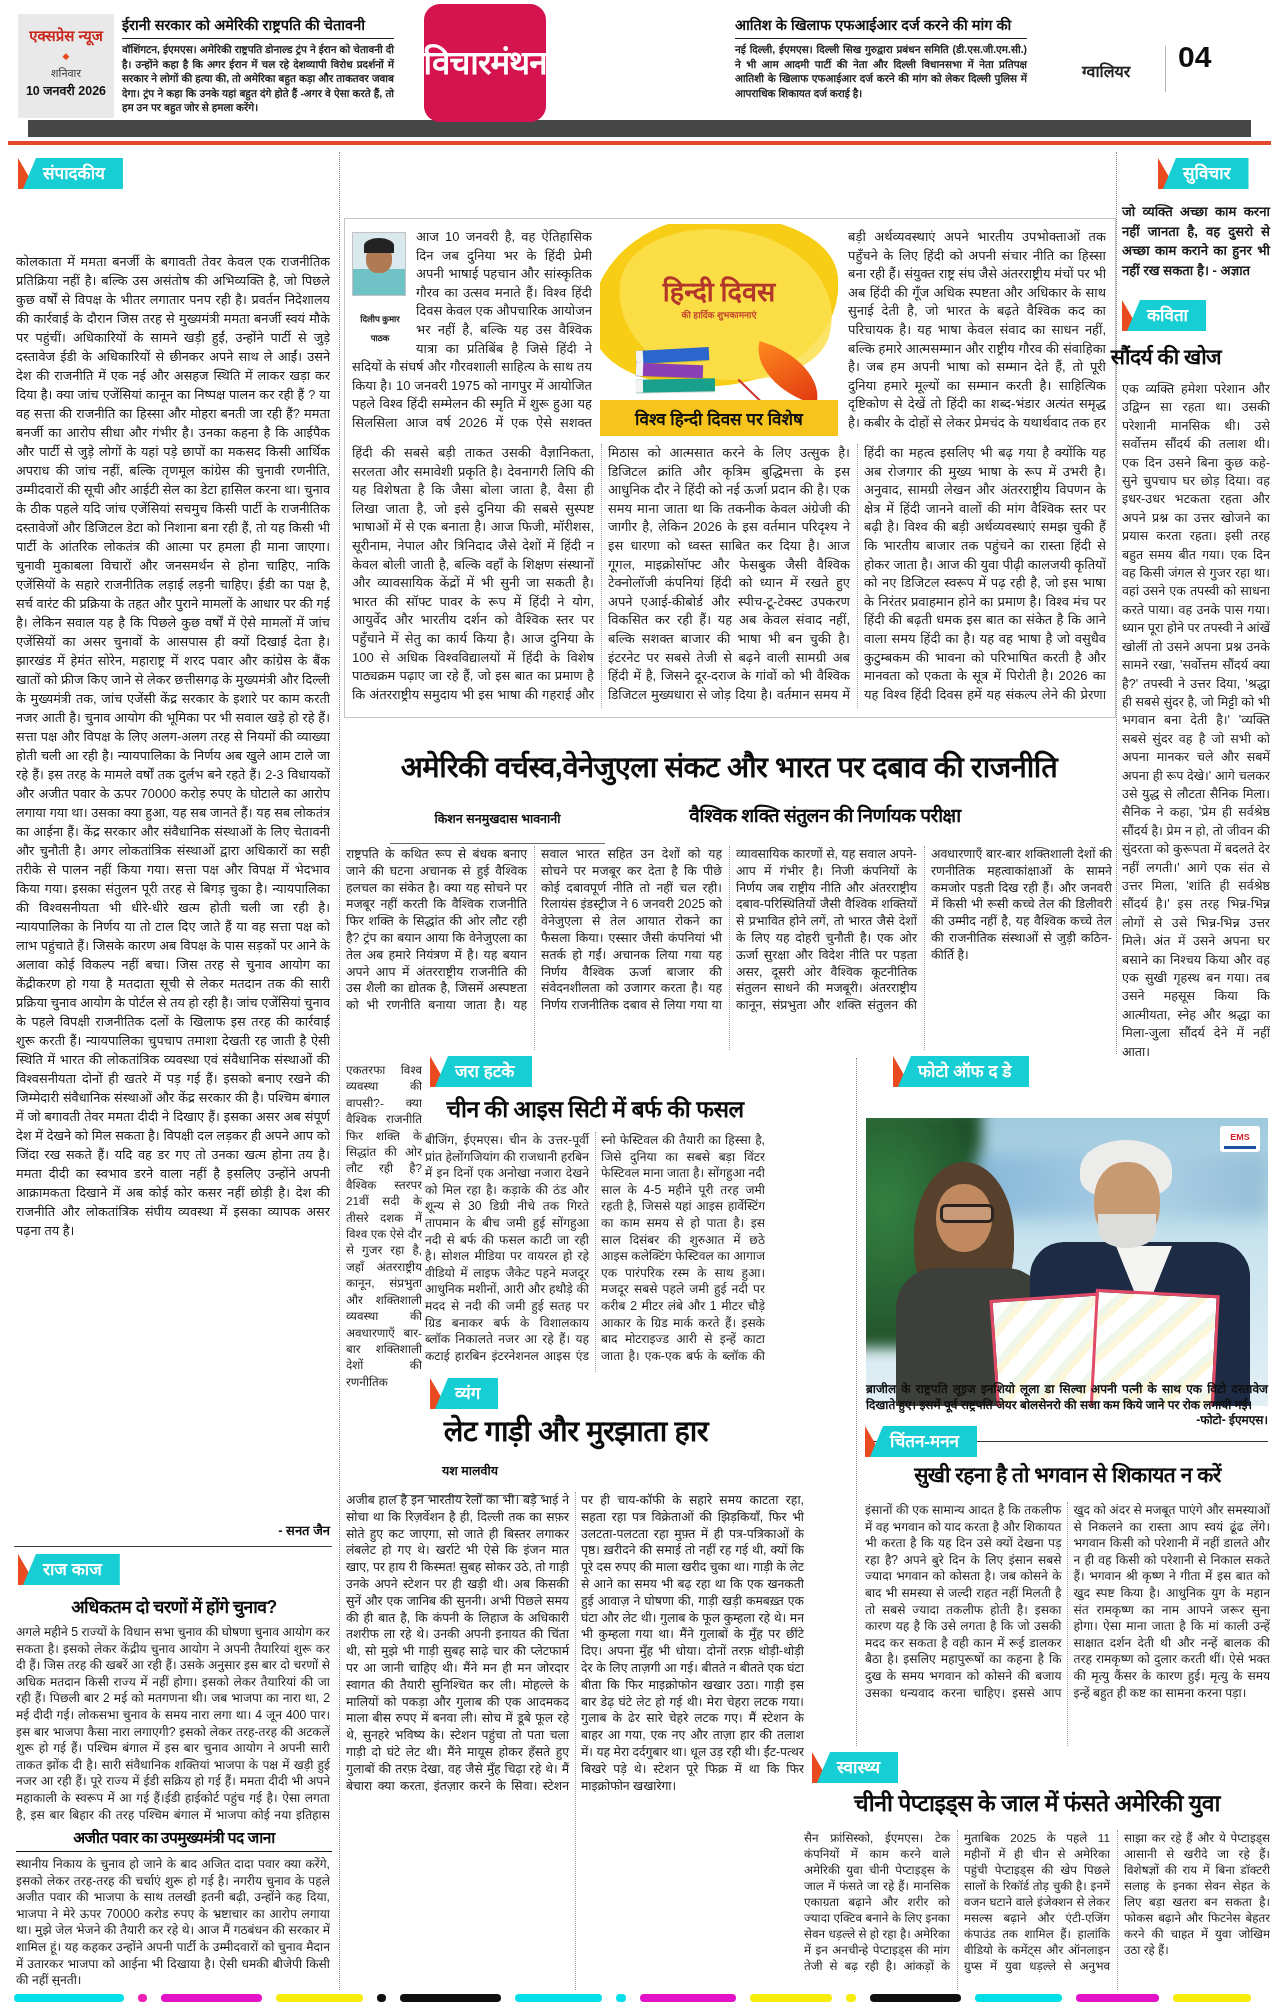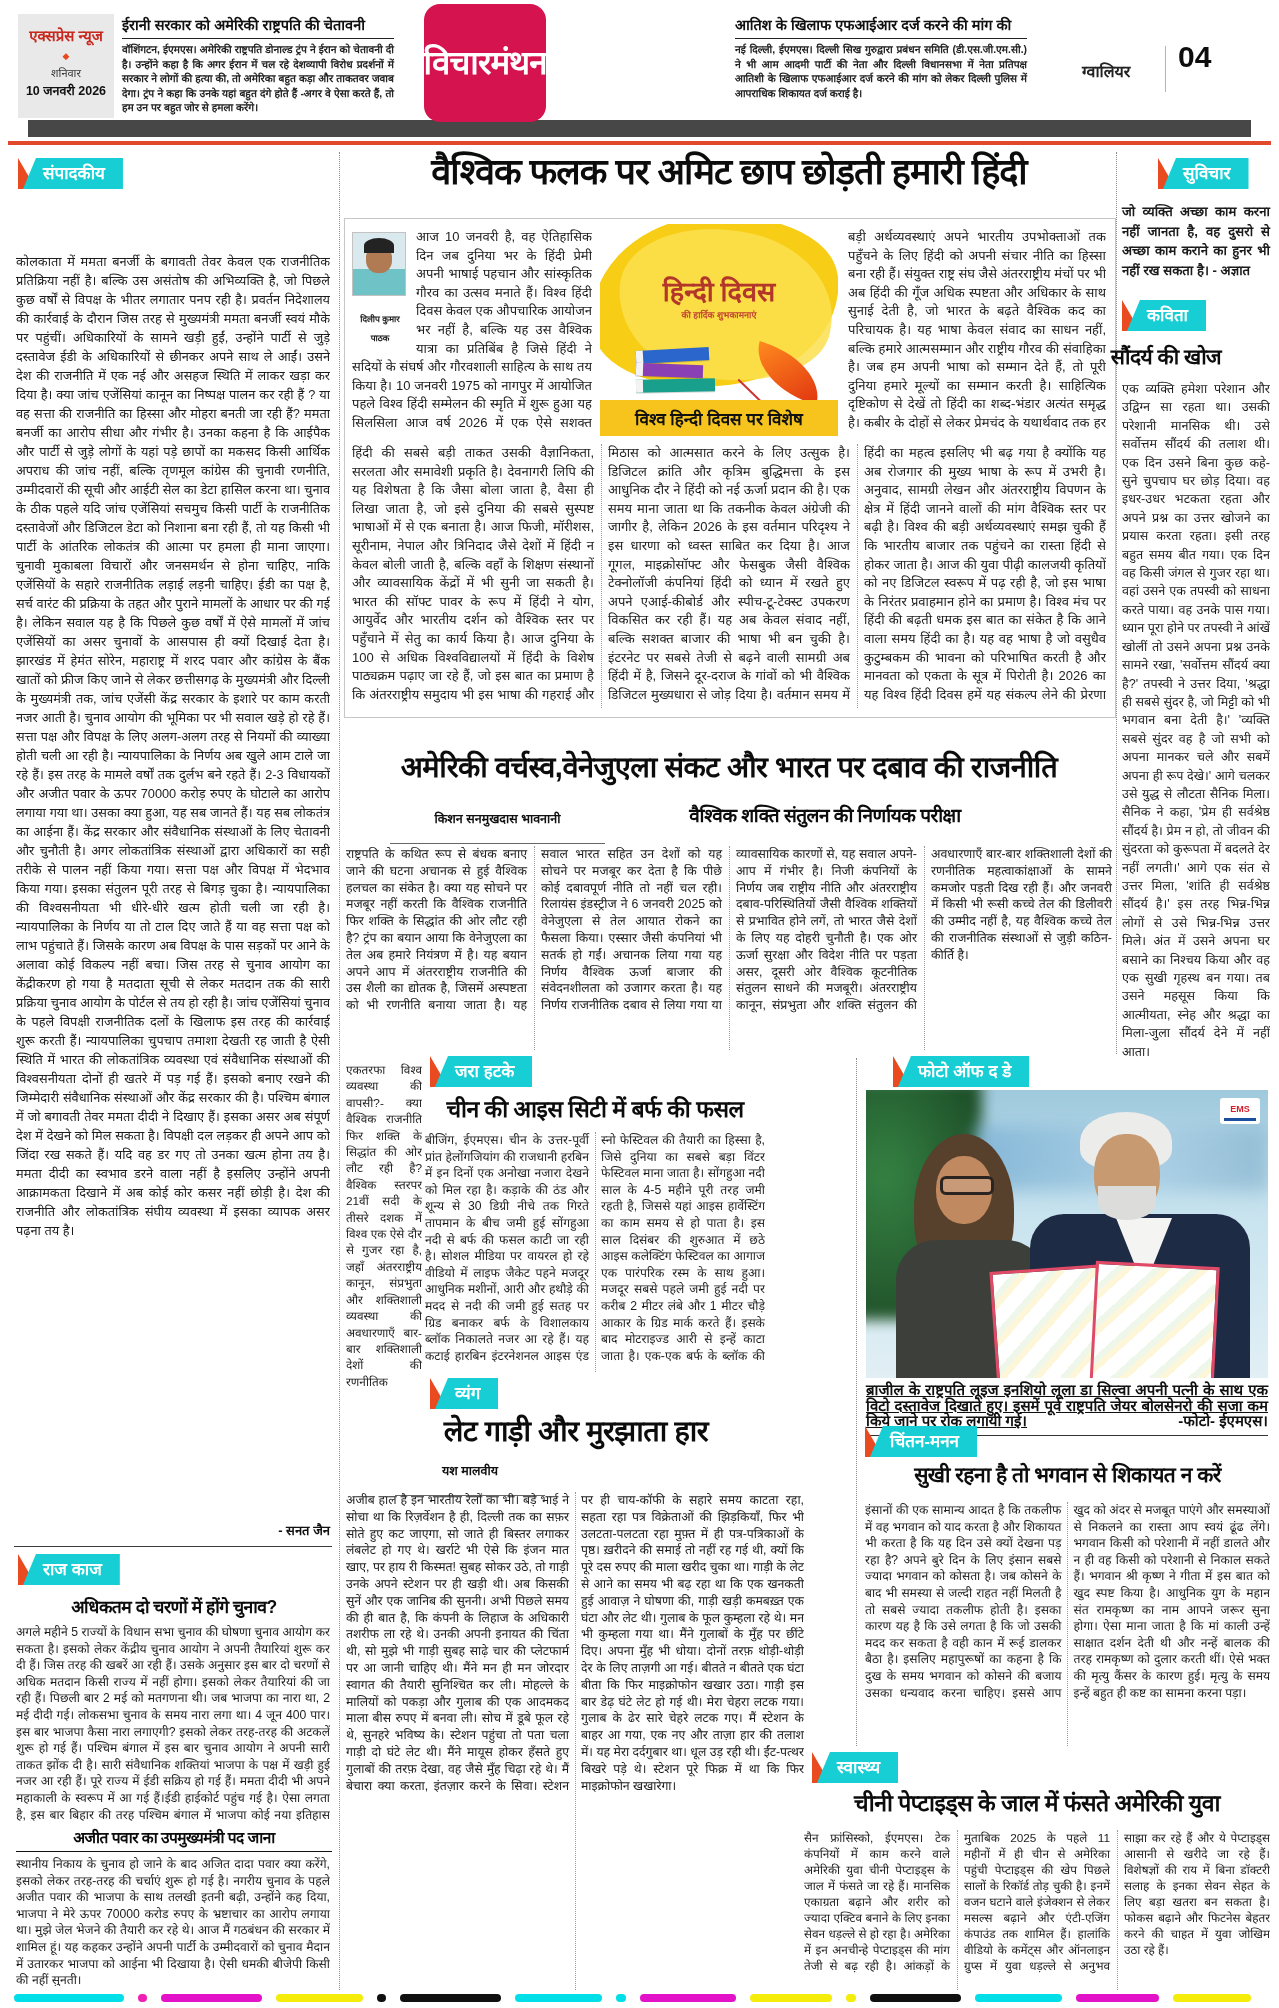--- a/index.html
+++ b/index.html
@@ -52,38 +52,38 @@
   .books{position:absolute;left:36px;bottom:44px;}
   .book{height:13px;border-left:7px solid #f3f3f3;margin-top:2px;box-shadow:0 1px 0 rgba(0,0,0,.15);}
   .b1{width:66px;background:#2a66cc;transform:rotate(-3deg);}
   .b2{width:60px;background:#8a3fb5;transform:rotate(2deg);}
   .b3{width:72px;background:#19a08c;transform:rotate(-1deg);}
   .feather{position:absolute;right:14px;bottom:40px;width:72px;height:46px;background:linear-gradient(135deg,#ff8a1e,#e03510);border-radius:0 100% 0 100%;transform:rotate(16deg);}
   .feather::after{content:"";position:absolute;left:-12px;bottom:-6px;width:34px;height:2px;background:#c33;transform:rotate(28deg);}
   .g-banner{position:absolute;left:0;right:0;bottom:0;height:36px;background:#f6c41d;display:flex;align-items:center;justify-content:center;
             font-size:17px;font-weight:900;color:#111;}
   
-  .photo{background:linear-gradient(180deg,#9fc9dd 0%,#c9e4ef 45%,#e2eff5 100%);overflow:hidden;}
+  .photo{background:linear-gradient(180deg,#9fc9dd 0%,#c9e4ef 45%,#e2eff5 100%);overflow:hidden;margin-top:28px;}
   .ph-green{position:absolute;left:-34px;top:-10px;width:150px;height:240px;background:radial-gradient(ellipse at 35% 40%,#2e7d3a,#17491f 75%);filter:blur(7px);opacity:.95;}
   .ph-band{position:absolute;left:110px;top:36px;right:0;height:64px;background:linear-gradient(90deg,#7fb3d5,#a9cfe6 60%,#8fb9d2);filter:blur(9px);opacity:.85;}
   .ph-w-hair{position:absolute;left:48px;top:44px;width:100px;height:150px;background:#57402c;border-radius:50% 50% 42% 42%;}
   .ph-w-face{position:absolute;left:70px;top:66px;width:56px;height:68px;background:#c08960;border-radius:48%;}
   .ph-w-glass{position:absolute;left:74px;top:86px;width:48px;height:13px;border:3px solid #2c2420;border-radius:6px;background:rgba(255,255,255,.15);}
   .ph-w-body{position:absolute;left:30px;top:150px;width:150px;height:140px;background:#3c3f3a;border-radius:40px 40px 0 0;}
   .ph-m-hair{position:absolute;right:96px;top:22px;width:92px;height:58px;background:#ececea;border-radius:50% 50% 35% 35%;}
   .ph-m-face{position:absolute;right:108px;top:44px;width:66px;height:82px;background:#c89a72;border-radius:46%;}
   .ph-m-beard{position:absolute;right:112px;top:96px;width:58px;height:34px;background:#dcdcda;border-radius:0 0 50% 50%;}
   .ph-m-suit{position:absolute;right:18px;top:124px;width:220px;height:170px;background:#1d2b45;border-radius:34px 34px 0 0;}
   .ph-m-shirt{position:absolute;right:96px;top:128px;width:56px;height:70px;background:#f4f4f2;clip-path:polygon(50% 100%,0 0,100% 0);}
   .ph-doc{position:absolute;background:repeating-linear-gradient(135deg,#ffffff 0 14px,#eef7e9 14px 20px,#fdf6d8 20px 26px);border:3px solid #e04a66;}
   .ph-doc1{left:128px;bottom:-26px;width:106px;height:130px;transform:rotate(-4deg);}
   .ph-doc2{left:226px;bottom:-34px;width:118px;height:142px;transform:rotate(3deg);}
   .ph-ems{position:absolute;right:8px;top:8px;width:40px;height:26px;background:#fff;border-radius:3px;text-align:center;font-size:9px;font-weight:900;color:#d41f2c;line-height:22px;}
   .ph-ems::after{content:"";position:absolute;left:4px;bottom:3px;right:4px;height:3px;background:#1b4fa0;}
-  .caption{font-size:15px;line-height:15.6px;font-weight:800;text-align:justify;color:#101010;border-bottom:1.5px solid #333;padding-bottom:6px;text-decoration:underline;}
+  .caption{font-size:12px;line-height:15.6px;font-weight:800;text-align:justify;color:#101010;border-bottom:1.5px solid #333;padding-bottom:12px;}
   .caption .credit{float:right;font-weight:900;}
   
   .reg{left:14px;top:1994px;width:1251px;height:8px;display:flex;align-items:center;}
   .reg span{height:8px;border-radius:4px;display:inline-block;margin-right:14px;}
   
   .hr-solid{border-top:1.5px solid #3c3c3c;}
   .center{text-align:center;}
 </style>
 </head>
 <body>
@@ -132,21 +132,20 @@
     <span class="tri"></span>
     <span class="bx">राज काज</span>
   </div>
   <div class="abs headline center" style="left:16px;top:1594px;width:316px;font-size:17.5px;">अधिकतम दो चरणों में होंगे चुनाव?</div>
   <div class="abs body-txt" style="left:16px;top:1624px;width:314px;height:198px;font-size:12.2px;line-height:16.6px;">अगले महीने 5 राज्यों के विधान सभा चुनाव की घोषणा चुनाव आयोग कर सकता है। इसको लेकर केंद्रीय चुनाव आयोग ने अपनी तैयारियां शुरू कर दी हैं। जिस तरह की खबरें आ रही हैं। उसके अनुसार इस बार दो चरणों से अधिक मतदान किसी राज्य में नहीं होगा। इसको लेकर तैयारियां की जा रही हैं। पिछली बार 2 मई को मतगणना थी। जब भाजपा का नारा था, 2 मई दीदी गई। लोकसभा चुनाव के समय नारा लगा था। 4 जून 400 पार। इस बार भाजपा कैसा नारा लगाएगी? इसको लेकर तरह-तरह की अटकलें शुरू हो गई हैं। पश्चिम बंगाल में इस बार चुनाव आयोग ने अपनी सारी ताकत झोंक दी है। सारी संवैधानिक शक्तियां भाजपा के पक्ष में खड़ी हुई नजर आ रही हैं। पूरे राज्य में ईडी सक्रिय हो गई हैं। ममता दीदी भी अपने महाकाली के स्वरूप में आ गई हैं।ईडी हाईकोर्ट पहुंच गई है। ऐसा लगता है, इस बार बिहार की तरह पश्चिम बंगाल में भाजपा कोई नया इतिहास रचने जा रही है।</div>
   <div class="abs headline center" style="left:16px;top:1826px;width:316px;font-size:15.5px;border-bottom:1.5px solid #111;padding-bottom:3px;">अजीत पवार का उपमुख्यमंत्री पद जाना</div>
   <div class="abs body-txt" style="left:16px;top:1856px;width:314px;height:130px;font-size:12.2px;line-height:16.6px;">स्थानीय निकाय के चुनाव हो जाने के बाद अजित दादा पवार क्या करेंगे, इसको लेकर तरह-तरह की चर्चाएं शुरू हो गई है। नगरीय चुनाव के पहले अजीत पवार की भाजपा के साथ तलखी इतनी बढ़ी, उन्होंने कह दिया, भाजपा ने मेरे ऊपर 70000 करोड रुपए के भ्रष्टाचार का आरोप लगाया था। मुझे जेल भेजने की तैयारी कर रहे थे। आज मैं गठबंधन की सरकार में शामिल हूं। यह कहकर उन्होंने अपनी पार्टी के उम्मीदवारों को चुनाव मैदान में उतारकर भाजपा को आईना भी दिखाया है। ऐसी धमकी बीजेपी किसी की नहीं सुनती।</div>
 
   <div class="abs dotted-v" style="left:339px;top:152px;height:1838px;"></div>
 
-  <div class="abs headline center" style="left:346px;top:146px;width:766px;font-size:36px;letter-spacing:-1px;white-space:nowrap;">वैश्विक फलक पर अमिट छाप छोड़ती हमारी हिंदी</div>
 
   <div class="abs" style="left:344px;top:218px;width:770px;height:498px;border:1px solid #c6c6c6;"></div>
 
   <div class="abs body-txt" style="left:352px;top:228px;width:240px;height:206px;font-size:13px;line-height:18.6px;">
     <span class="avatar">
       <span class="pic" style="display:block;"></span>
       <span class="nm" style="display:block;">दिलीप कुमार पाठक</span>
     </span>
     <span>आज 10 जनवरी है, वह ऐतिहासिक दिन जब दुनिया भर के हिंदी प्रेमी अपनी भाषाई पहचान और सांस्कृतिक गौरव का उत्सव मनाते हैं। विश्व हिंदी दिवस केवल एक औपचारिक आयोजन भर नहीं है, बल्कि यह उस वैश्विक यात्रा का प्रतिबिंब है जिसे हिंदी ने सदियों के संघर्ष और गौरवशाली साहित्य के साथ तय किया है।  10 जनवरी 1975 को नागपुर में आयोजित पहले विश्व हिंदी सम्मेलन की स्मृति में शुरू हुआ यह सिलसिला आज वर्ष 2026 में एक ऐसे सशक्त मुकाम पर पहुँच चुका है, जहाँ हिंदी क्षेत्रीय सीमाओं को तोड़कर ग्लोबल पहचान बन चुकी है। आज यह दुनिया की तीसरी सबसे बड़ी बोली जाने वाली भाषा केवल करोड़ों लोगों के संवाद का जरिया नहीं, बल्कि व्यापार और तकनीक के क्षेत्र में भी अपनी धमक जमा रही है।</span>
   </div>

